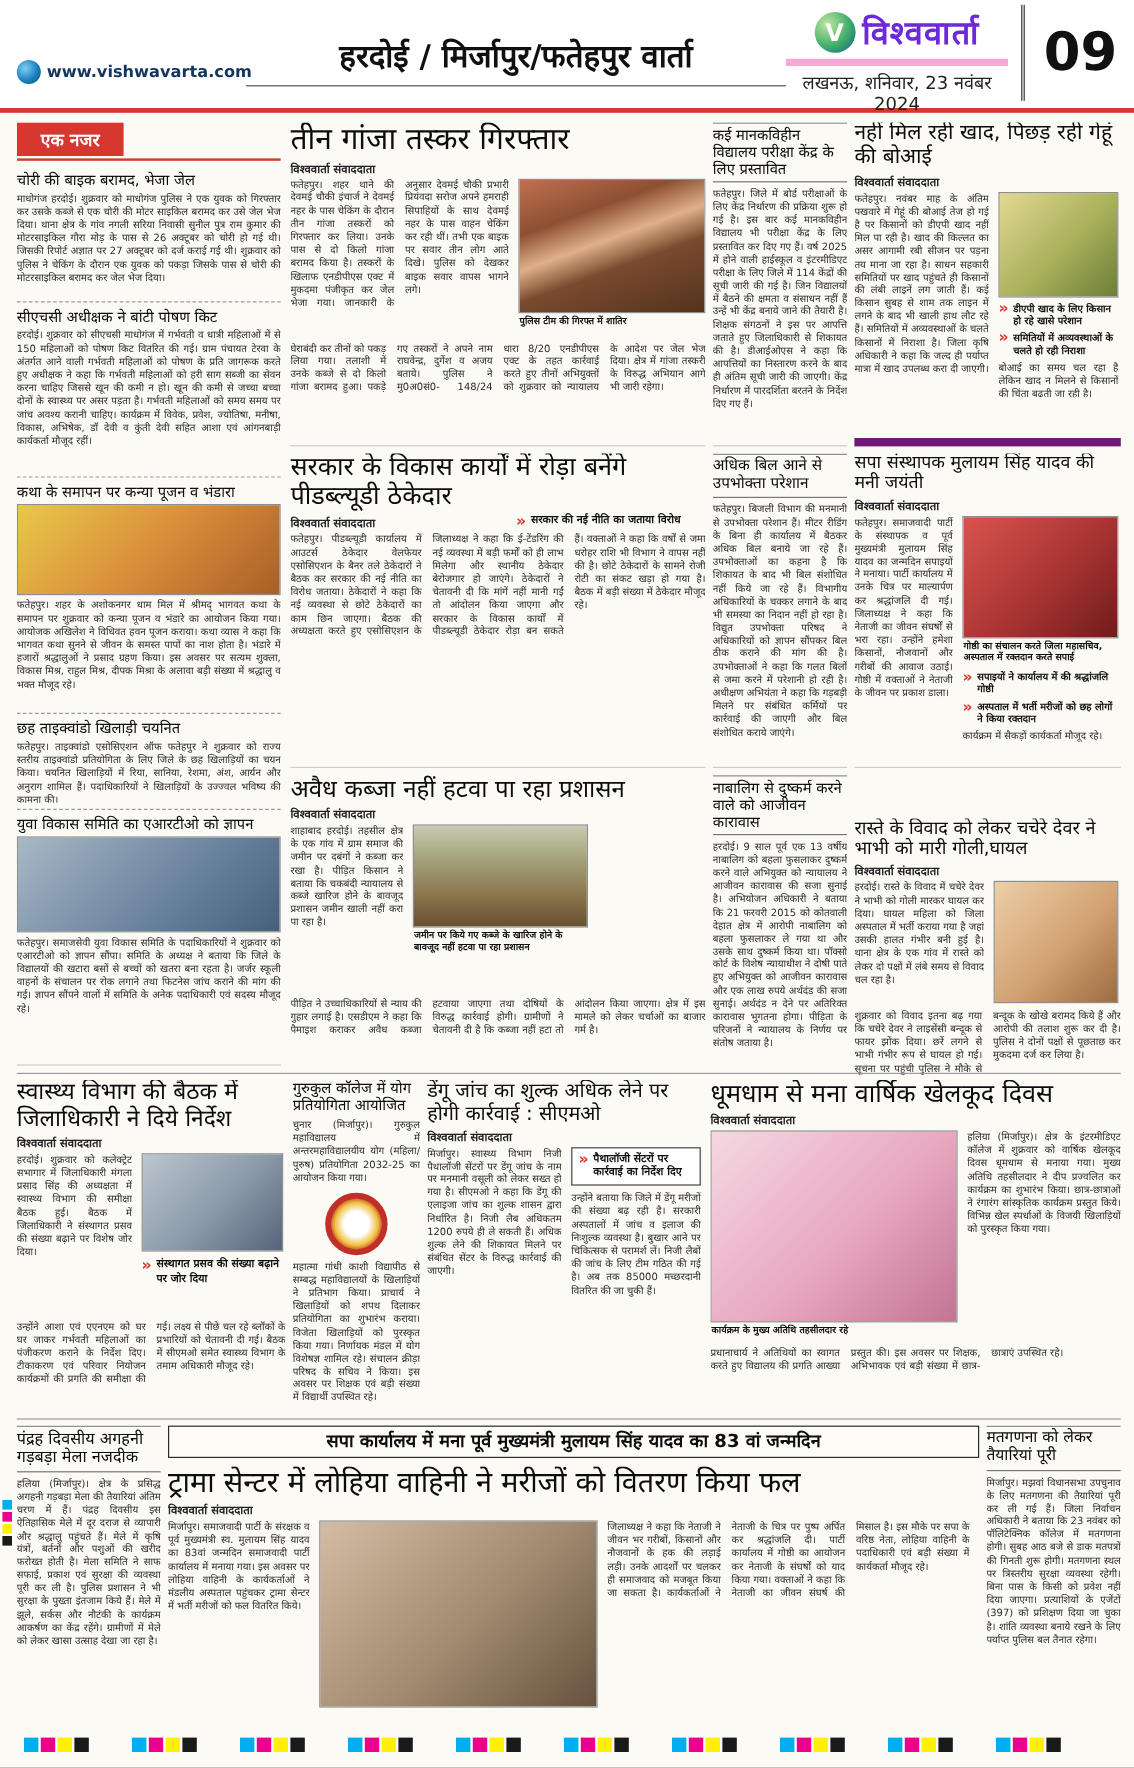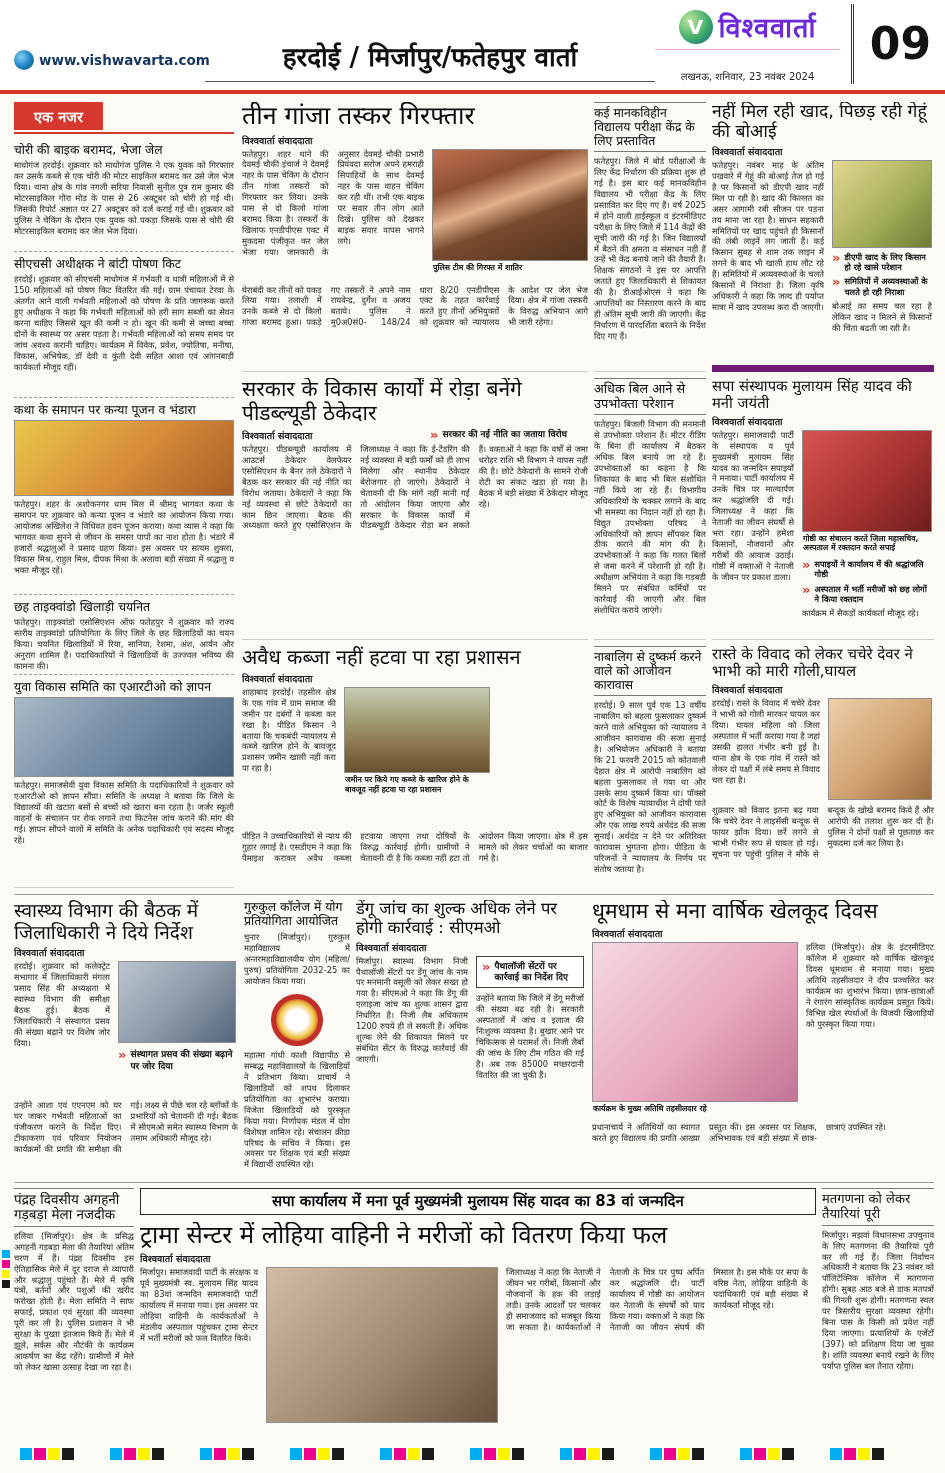--- a/index.html
+++ b/index.html
@@ -23,21 +23,21 @@
   .rule{border-top:1px solid #9b9b9b;height:0}
   
   .header{border-bottom:4px solid #d6372e;background:#fff}
   .site{display:flex;align-items:center;gap:5px;font-size:13.5px;font-weight:bold;color:#14365e;cursor:pointer}
   .globe{width:20px;height:20px;border-radius:50%;display:inline-block;background:radial-gradient(circle at 35% 35%,#7fd0f0,#1b7fc4 55%,#0a5a3c)}
   .section-title{font-size:26px;font-weight:bold;text-align:center;color:#101010;border-bottom:1px solid #555;padding-bottom:7px}
   .masthead{text-align:center}
   .masthead-row{display:flex;align-items:center;justify-content:center;gap:6px}
   .logo-v{width:34px;height:34px;border-radius:50%;background:radial-gradient(circle at 30% 30%,#bfe6a0,#3fae6a 55%,#145a8a);color:#fff;font-weight:bold;font-size:20px;display:inline-flex;align-items:center;justify-content:center}
   .masthead-text{font-size:27px;font-weight:bold;color:#6d28d9;letter-spacing:1px}
-  .edition{font-size:10px;color:#222;margin-top:4px;border-top:1px solid #f9a8d4;padding-top:19px}
+  .edition{font-size:15px;color:#222;margin-top:4px;border-top:6px solid #f9a8d4;padding-top:3px}
   .pageno{font-size:44px;font-weight:bold;color:#111;border-left:3px double #333;padding:8px 8px 8px 16px;line-height:64px}
   
   .en{overflow:hidden;border-bottom:1px solid #ccc}
   .en-head{display:inline-block;background:#d6372e;color:#fff;font-size:14.5px;font-weight:bold;padding:4px 20px 4px;margin-bottom:2px}
   .en-wrap{border-top:2px solid #d6372e;padding-top:4px}
   .en-story{border-bottom:1px dashed #9a9a9a;padding:5px 0}
   .en-story:last-child{border-bottom:none}
   .en-hl{font-size:12.3px;margin-bottom:3px}
   
   .ph-ganja{background:linear-gradient(160deg,#c0714f 0%,#8d4f33 28%,#e0b089 46%,#7a4a2e 62%,#53331e 100%)}
@@ -65,21 +65,21 @@
 </head>
 <body>
 
 <div class="page">
 
   <header class="header abs" style="left:0;top:0;width:945px;height:94px">
     <div class="site abs" style="left:14px;top:50px">
       <span class="globe"></span>
       <span>www.vishwavarta.com</span>
     </div>
-    <div class="section-title abs" style="left:205px;top:38px;width:450px">हरदोई / मिर्जापुर/फतेहपुर वार्ता</div>
+    <div class="section-title abs" style="left:205px;top:28px;width:450px">हरदोई / मिर्जापुर/फतेहपुर वार्ता</div>
     <div class="masthead abs" style="left:655px;top:8px;width:185px">
       <div class="masthead-row">
         <span class="logo-v">V</span>
         <span class="masthead-text">विश्ववार्ता</span>
       </div>
       <div class="edition">लखनऊ, शनिवार, 23 नवंबर 2024</div>
     </div>
     <div class="pageno abs" style="right:6px;top:4px">09</div>
   </header>
 
@@ -198,21 +198,21 @@
       </div>
     </div>
     <div class="body cols3" style="height:56px;margin-top:18px">पीड़ित ने उच्चाधिकारियों से न्याय की गुहार लगाई है। एसडीएम ने कहा कि पैमाइश कराकर अवैध कब्जा हटवाया जाएगा तथा दोषियों के विरुद्ध कार्रवाई होगी। ग्रामीणों ने चेतावनी दी है कि कब्जा नहीं हटा तो आंदोलन किया जाएगा। क्षेत्र में इस मामले को लेकर चर्चाओं का बाजार गर्म है।</div>
   </section>
 
   <section class="abs sec" style="left:594px;top:646px;width:112px;height:240px">
     <h2 class="hl hl-bordered" style="font-size:12.3px">नाबालिग से दुष्कर्म करने वाले को आजीवन कारावास</h2>
     <div class="body" style="height:178px;margin-top:4px">हरदोई। 9 साल पूर्व एक 13 वर्षीय नाबालिग को बहला फुसलाकर दुष्कर्म करने वाले अभियुक्त को न्यायालय ने आजीवन कारावास की सजा सुनाई है। अभियोजन अधिकारी ने बताया कि 21 फरवरी 2015 को कोतवाली देहात क्षेत्र में आरोपी नाबालिग को बहला फुसलाकर ले गया था और उसके साथ दुष्कर्म किया था। पॉक्सो कोर्ट के विशेष न्यायाधीश ने दोषी पाते हुए अभियुक्त को आजीवन कारावास और एक लाख रुपये अर्थदंड की सजा सुनाई। अर्थदंड न देने पर अतिरिक्त कारावास भुगतना होगा। पीड़िता के परिजनों ने न्यायालय के निर्णय पर संतोष जताया है।</div>
   </section>
 
-  <section class="abs sec" style="left:712px;top:646px;width:222px;height:240px">
+  <section class="abs sec" style="left:712px;top:682px;width:222px;height:240px">
     <h2 class="hl" style="font-size:15px">रास्ते के विवाद को लेकर चचेरे देवर ने भाभी को मारी गोली,घायल</h2>
     <div class="byline">विश्ववार्ता संवाददाता</div>
     <div class="row">
       <div class="body" style="width:108px;height:104px">हरदोई। रास्ते के विवाद में चचेरे देवर ने भाभी को गोली मारकर घायल कर दिया। घायल महिला को जिला अस्पताल में भर्ती कराया गया है जहां उसकी हालत गंभीर बनी हुई है। थाना क्षेत्र के एक गांव में रास्ते को लेकर दो पक्षों में लंबे समय से विवाद चल रहा है।</div>
       <div class="photo ph-bullets" style="width:104px;height:102px"></div>
     </div>
     <div class="body cols2" style="height:62px;margin-top:3px">शुक्रवार को विवाद इतना बढ़ गया कि चचेरे देवर ने लाइसेंसी बन्दूक से फायर झोंक दिया। छर्रे लगने से भाभी गंभीर रूप से घायल हो गई। सूचना पर पहुंची पुलिस ने मौके से बन्दूक के खोखे बरामद किये हैं और आरोपी की तलाश शुरू कर दी है। पुलिस ने दोनों पक्षों से पूछताछ कर मुकदमा दर्ज कर लिया है।</div>
   </section>
 
   <div class="abs rule" style="left:14px;top:894px;width:920px"></div>

